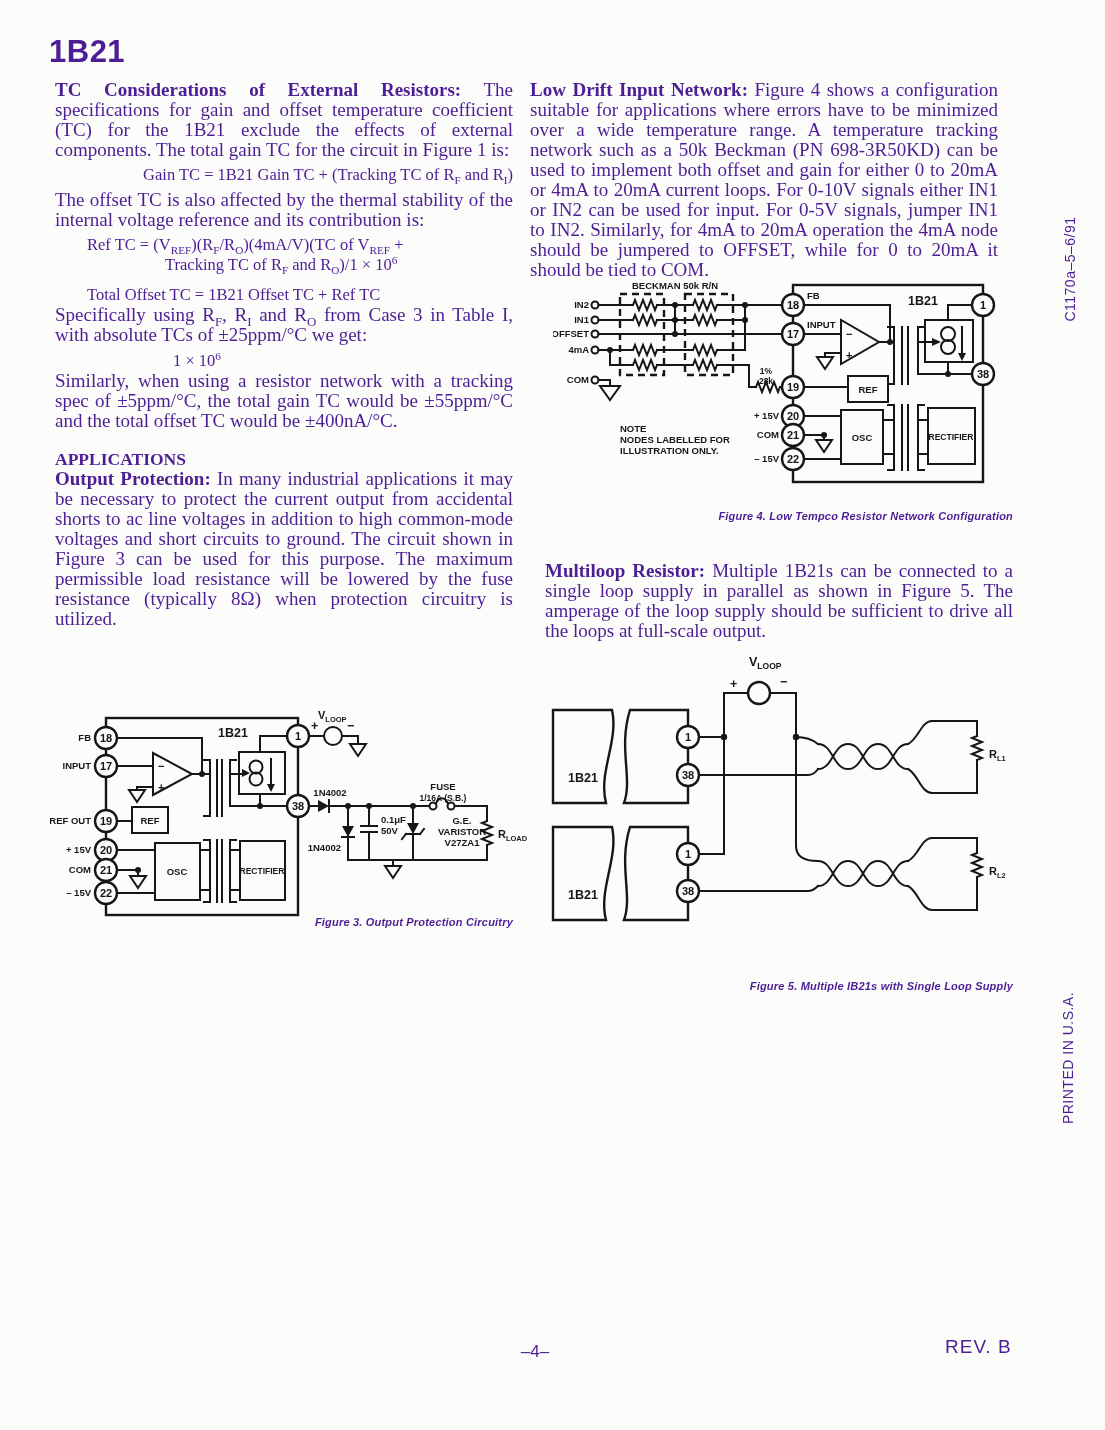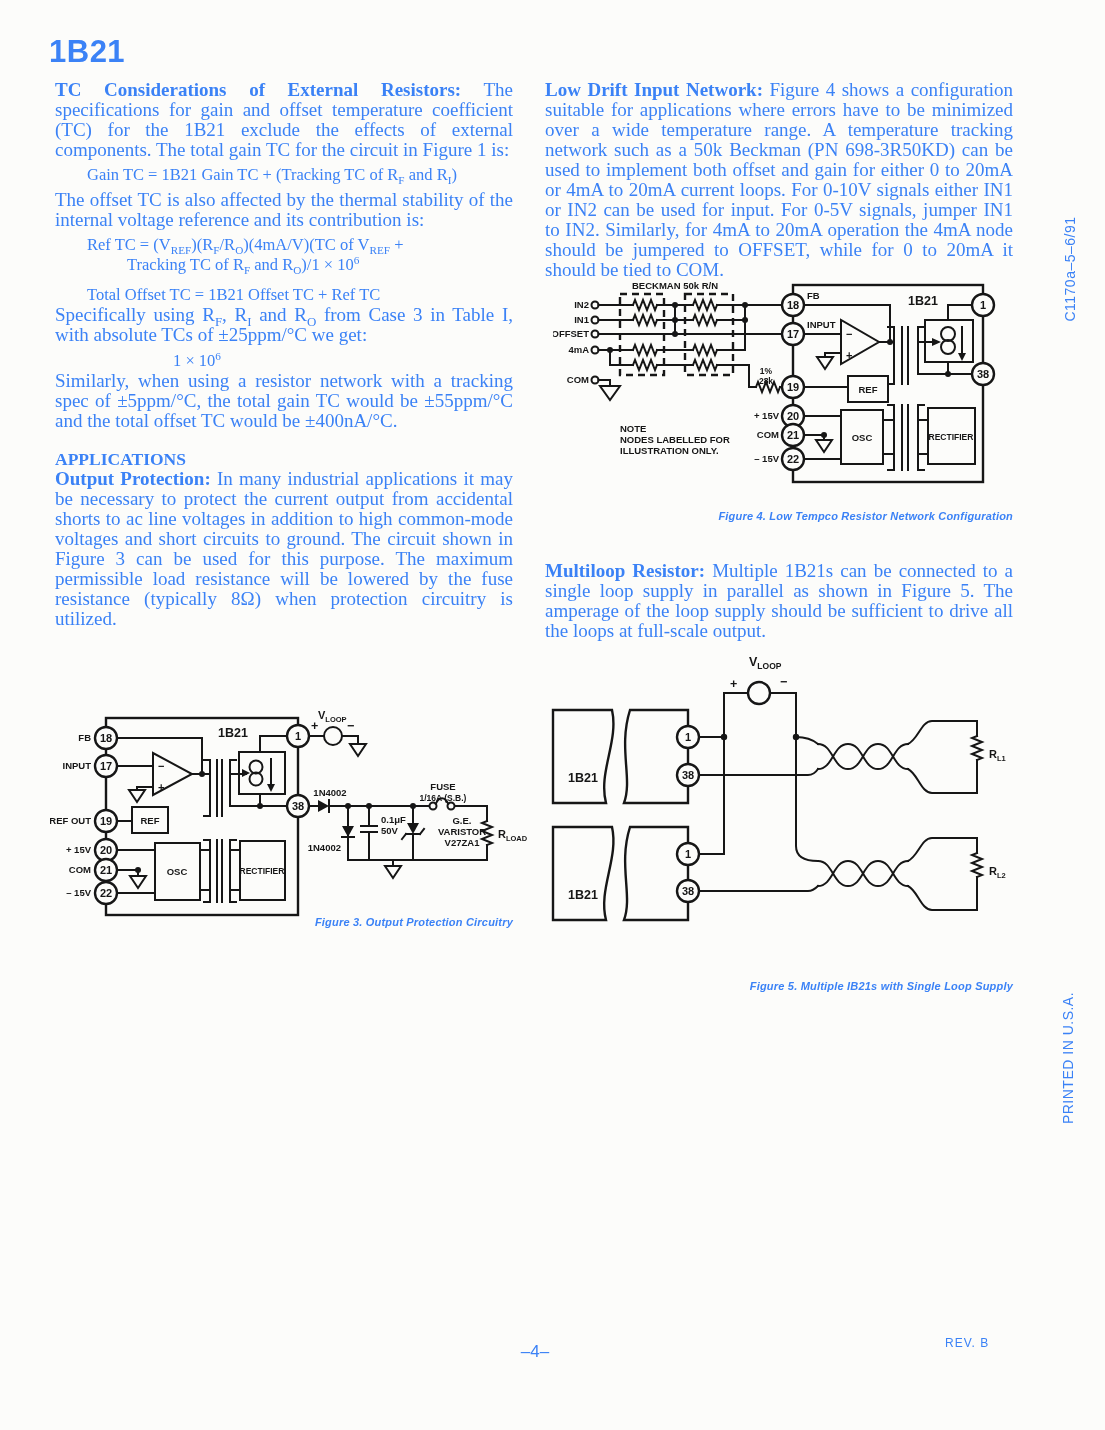--- a/index.html
+++ b/index.html
@@ -1,38 +1,38 @@
 <!DOCTYPE html>
 <html><head>
 <meta charset="utf-8">
 <style>
   html,body { margin:0; padding:0; background:#e8e8e6; }
   #page {
     position:relative; width:1105px; height:1430px; margin:0 auto;
-    background:#fcfcfa; color:#3b82f6; overflow:hidden;
+    background:#fcfcfa; color:#4c1d95; overflow:hidden;
     font-family:"Liberation Serif", serif;
   }
   .pagetitle {
     position:absolute; left:49px; top:34px;
     font-family:"Liberation Sans", sans-serif; font-weight:bold;
     font-size:31px; letter-spacing:0.5px;
   }
   .col { position:absolute; }
   #leftcol  { left:55px;  top:80px; width:458px; }
-  #rightcol-p1 { left:545px; top:80px; width:468px; }
+  #rightcol-p1 { left:530px; top:80px; width:468px; }
   #rightcol-p2 { left:545px; top:561px; width:468px; }
   p.b { font-size:19px; line-height:20px; margin:0; text-align:justify; }
   p.b b { font-weight:bold; }
   .eq { font-size:16.5px; line-height:20px; white-space:nowrap; }
   sub { font-size:68%; line-height:0; }
   sup { font-size:68%; line-height:0; }
-  .m-eq1   { margin:5px 0 5px 32px; }
+  .m-eq1   { margin:5px 0 5px 32px;text-align:right; }
   .m-ref   { margin-top:5px; }
   .i32 { margin-left:32px; }
-  .i110 { margin-left:72px; }
+  .i110 { margin-left:110px; }
   .m-total { margin:10px 0 0 32px; }
   .mt12 { margin-top:12px; }
   .m-eqs { margin-top:6px; }
   .i35 { margin-left:35px; }
   .i118 { margin-left:118px; }
   .i100 { margin-left:100px; }
   .apph {
     margin:18px 0 0 0; font-size:17.5px; font-weight:bold; line-height:20px;
   }
   .caption {
@@ -53,21 +53,21 @@
     transform:rotate(-90deg);
   }
   #sidecode    { left:1005px; top:261px;  width:130px; text-align:center; }
   #sideprinted { left:1000px; top:1050px; width:136px; text-align:center; }
   .footer-page {
     position:absolute; left:505px; top:1342px; width:60px; text-align:center;
     font-family:"Liberation Sans", sans-serif; font-size:17px;
   }
   .footer-rev {
     position:absolute; left:945px; top:1336px;
-    font-family:"Liberation Sans", sans-serif; font-size:12px; letter-spacing:1px;
+    font-family:"Liberation Sans", sans-serif; font-size:19px; letter-spacing:1px;
   }
   
   svg .w   { fill:none; stroke:#161616; stroke-width:2; stroke-linecap:square; stroke-linejoin:miter; }
   svg .wth { fill:none; stroke:#161616; stroke-width:2.4; }
   svg .dsh { fill:none; stroke:#161616; stroke-width:2.4; stroke-dasharray:7 5; }
   svg .nod { fill:#fcfcfa; stroke:#161616; stroke-width:2.4; }
   svg .term{ fill:#fcfcfa; stroke:#161616; stroke-width:2; }
   svg .dot { fill:#161616; stroke:none; }
   svg .fil { fill:#161616; stroke:none; }
   svg text { font-family:"Liberation Sans", sans-serif; font-weight:bold; fill:#161616; }

